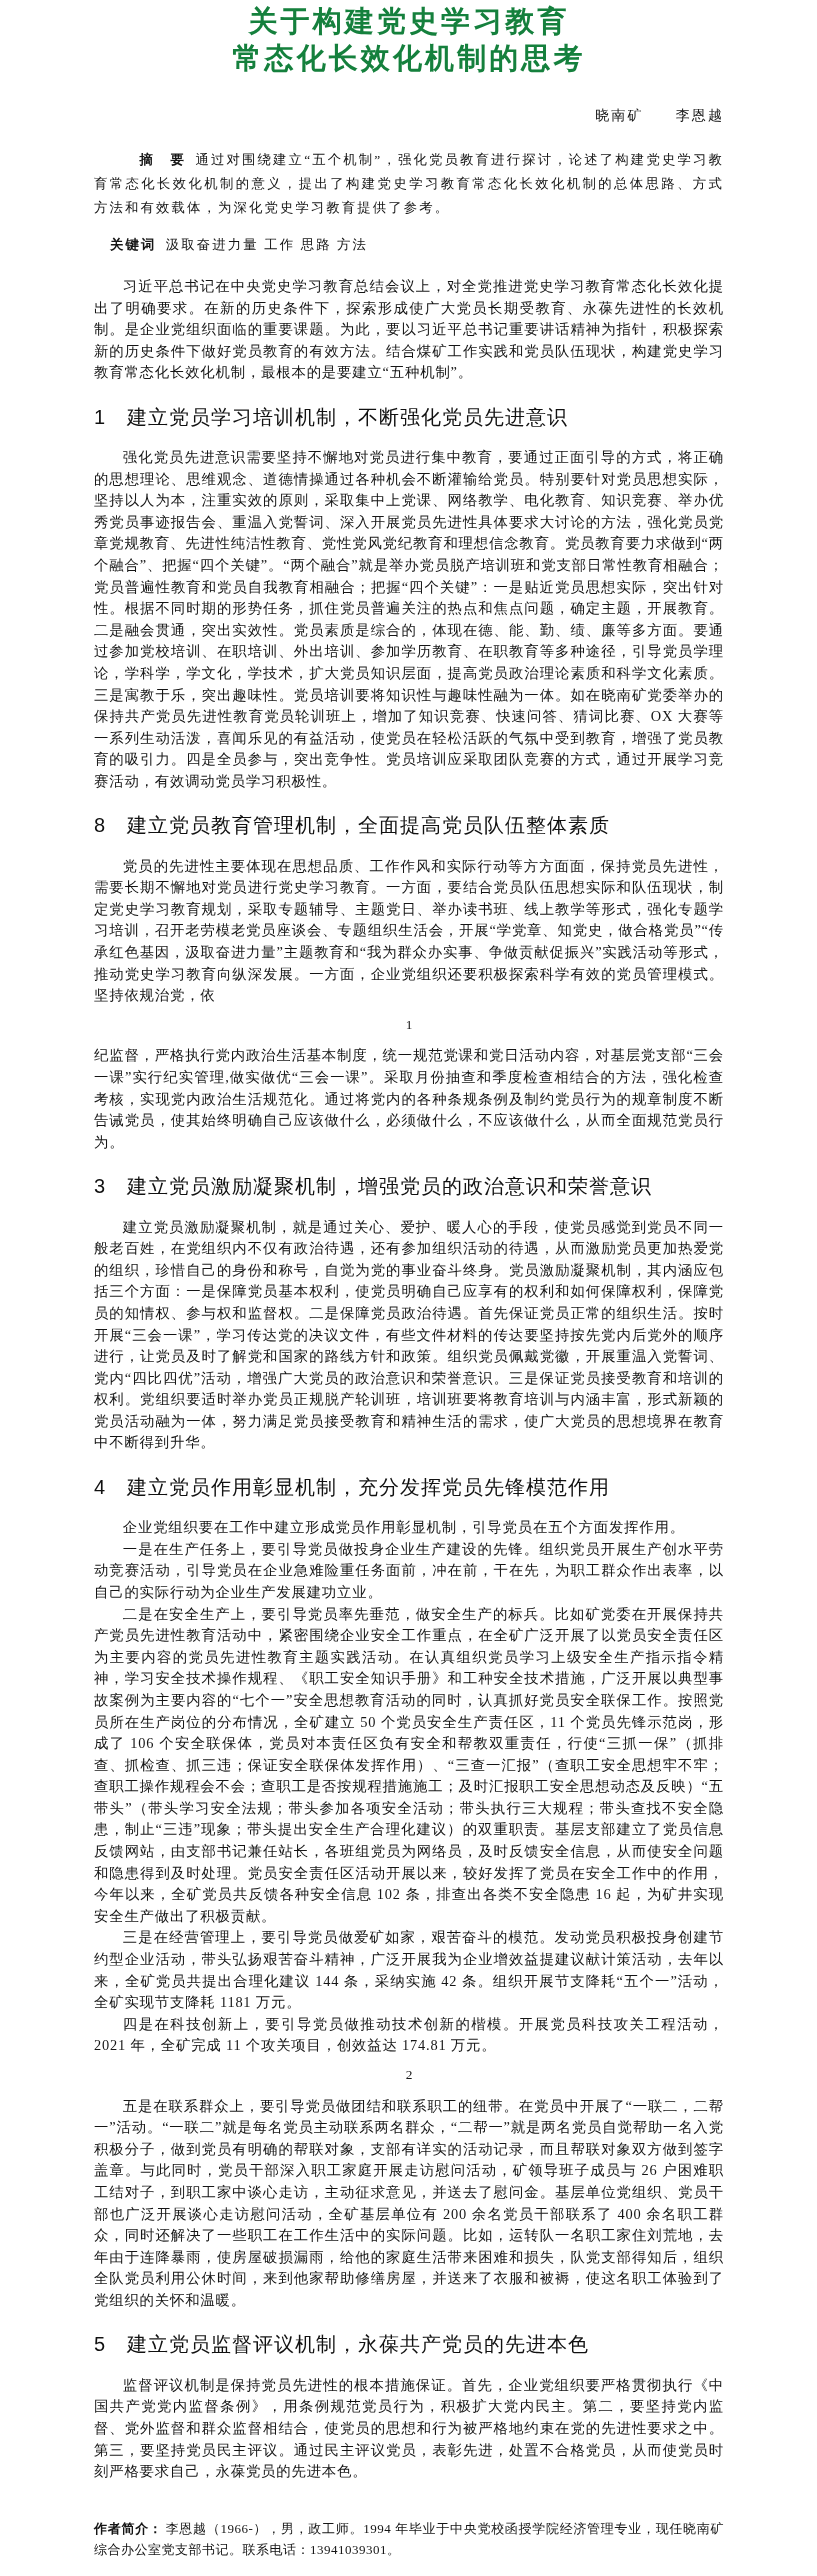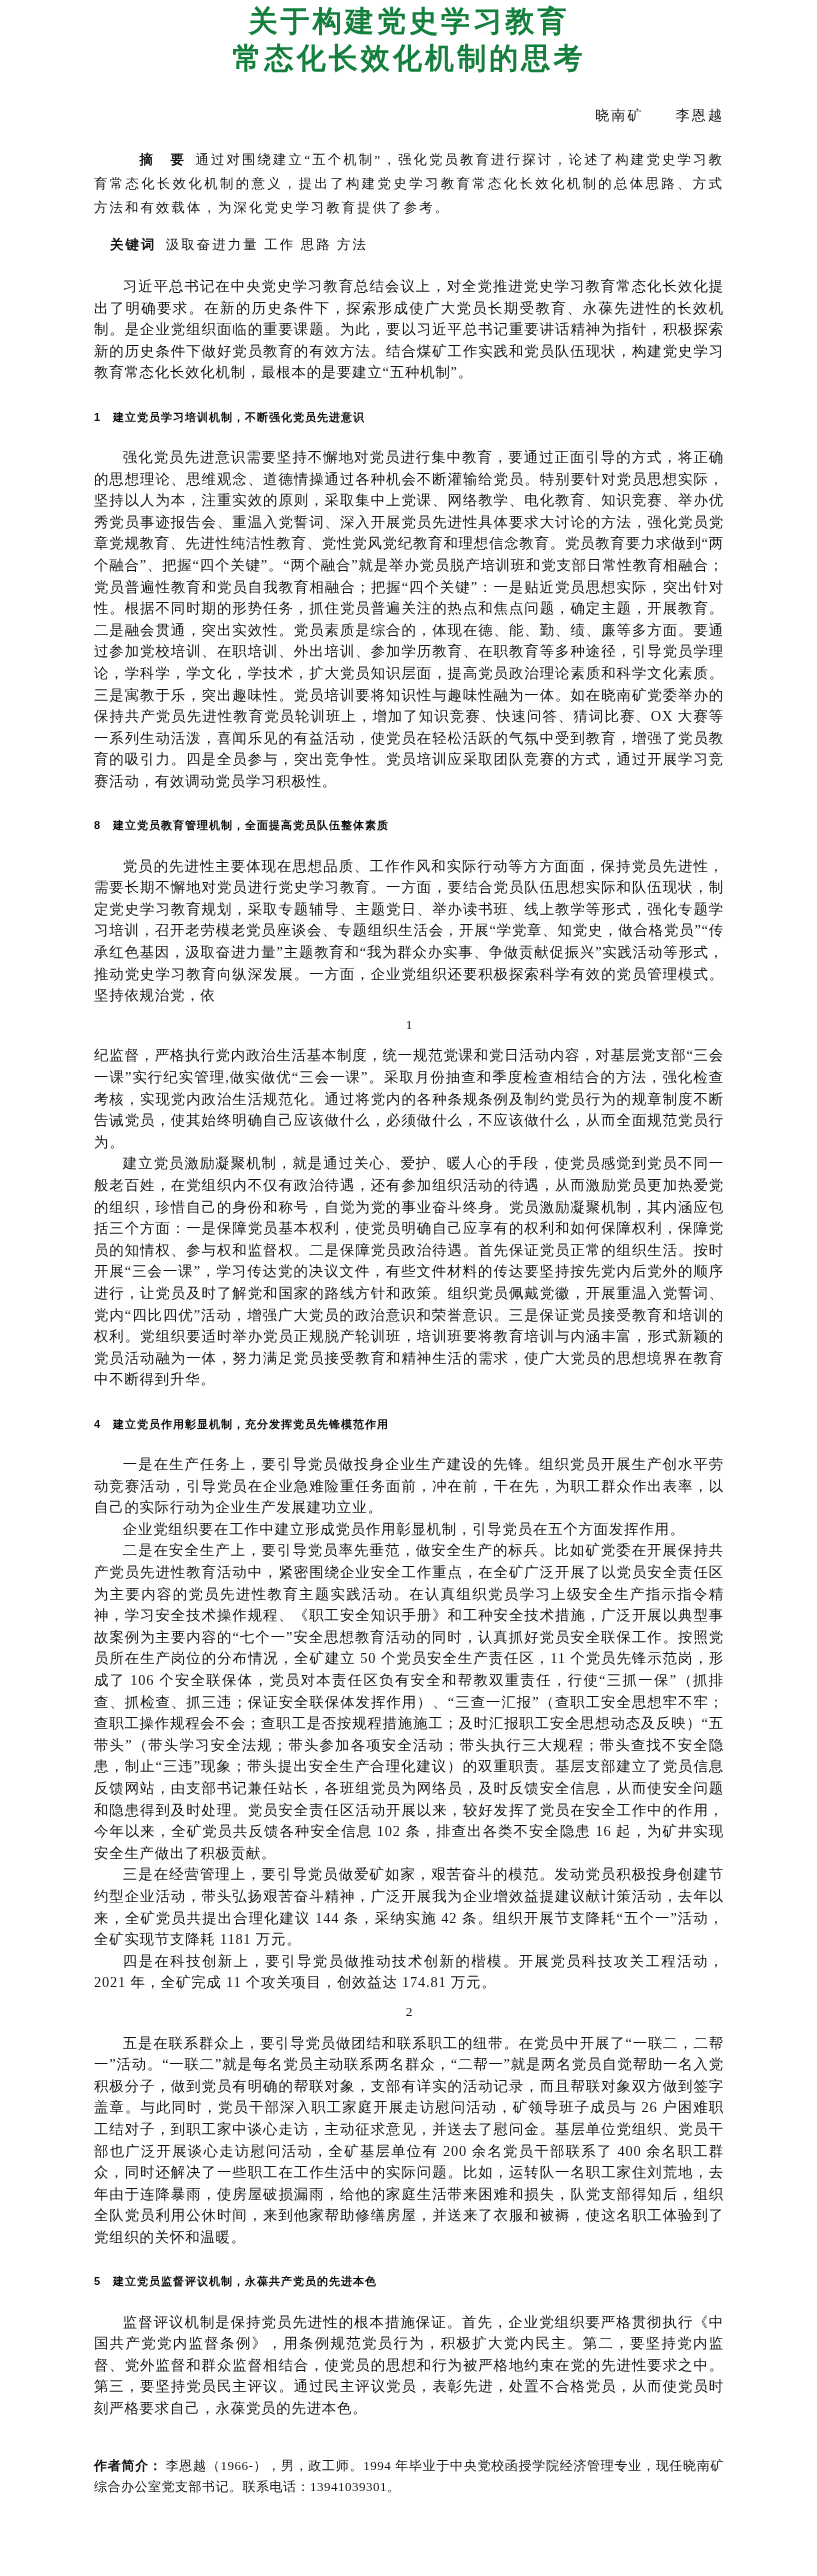--- a/index.html
+++ b/index.html
@@ -55,22 +55,22 @@
     font-size:14.4px;
     line-height:21.6px;
     letter-spacing:0.8px;
     text-align:justify;
     text-indent:2em;
   }
   .body-para.no-indent{text-indent:0;}
   .intro{margin-top:18.5px;}
   .h2{
     font-family:"Liberation Sans","DejaVu Sans",sans-serif;
-    font-weight:bold;
-    font-size:11px;
+    font-weight:normal;
+    font-size:20px;
     line-height:24px;
     letter-spacing:1px;
     margin:20.6px 0 18.5px 0;
     color:#111;
   }
   .pagenum{
     text-align:center;
     font-size:13.4px;
     letter-spacing:0;
     margin:10.3px 0 12.4px 0;
@@ -106,25 +106,26 @@
     <h2 class="h2">1　建立党员学习培训机制，不断强化党员先进意识</h2>
     <p class="body-para">强化党员先进意识需要坚持不懈地对党员进行集中教育，要通过正面引导的方式，将正确的思想理论、思维观念、道德情操通过各种机会不断灌输给党员。特别要针对党员思想实际，坚持以人为本，注重实效的原则，采取集中上党课、网络教学、电化教育、知识竞赛、举办优秀党员事迹报告会、重温入党誓词、深入开展党员先进性具体要求大讨论的方法，强化党员党章党规教育、先进性纯洁性教育、党性党风党纪教育和理想信念教育。党员教育要力求做到“两个融合”、把握“四个关键”。“两个融合”就是举办党员脱产培训班和党支部日常性教育相融合；党员普遍性教育和党员自我教育相融合；把握“四个关键”：一是贴近党员思想实际，突出针对性。根据不同时期的形势任务，抓住党员普遍关注的热点和焦点问题，确定主题，开展教育。二是融会贯通，突出实效性。党员素质是综合的，体现在德、能、勤、绩、廉等多方面。要通过参加党校培训、在职培训、外出培训、参加学历教育、在职教育等多种途径，引导党员学理论，学科学，学文化，学技术，扩大党员知识层面，提高党员政治理论素质和科学文化素质。三是寓教于乐，突出趣味性。党员培训要将知识性与趣味性融为一体。如在晓南矿党委举办的保持共产党员先进性教育党员轮训班上，增加了知识竞赛、快速问答、猜词比赛、OX 大赛等一系列生动活泼，喜闻乐见的有益活动，使党员在轻松活跃的气氛中受到教育，增强了党员教育的吸引力。四是全员参与，突出竞争性。党员培训应采取团队竞赛的方式，通过开展学习竞赛活动，有效调动党员学习积极性。</p>
 
     <h2 class="h2">8　建立党员教育管理机制，全面提高党员队伍整体素质</h2>
     <p class="body-para">党员的先进性主要体现在思想品质、工作作风和实际行动等方方面面，保持党员先进性，需要长期不懈地对党员进行党史学习教育。一方面，要结合党员队伍思想实际和队伍现状，制定党史学习教育规划，采取专题辅导、主题党日、举办读书班、线上教学等形式，强化专题学习培训，召开老劳模老党员座谈会、专题组织生活会，开展“学党章、知党史，做合格党员”“传承红色基因，汲取奋进力量”主题教育和“我为群众办实事、争做贡献促振兴”实践活动等形式，推动党史学习教育向纵深发展。一方面，企业党组织还要积极探索科学有效的党员管理模式。坚持依规治党，依</p>
 
     <div class="pagenum">1</div>
 
     <p class="body-para no-indent">纪监督，严格执行党内政治生活基本制度，统一规范党课和党日活动内容，对基层党支部“三会一课”实行纪实管理,做实做优“三会一课”。采取月份抽查和季度检查相结合的方法，强化检查考核，实现党内政治生活规范化。通过将党内的各种条规条例及制约党员行为的规章制度不断告诫党员，使其始终明确自己应该做什么，必须做什么，不应该做什么，从而全面规范党员行为。</p>
 
+    <h2 class="h2">3　建立党员激励凝聚机制，增强党员的政治意识和荣誉意识</h2>
     <p class="body-para">建立党员激励凝聚机制，就是通过关心、爱护、暖人心的手段，使党员感觉到党员不同一般老百姓，在党组织内不仅有政治待遇，还有参加组织活动的待遇，从而激励党员更加热爱党的组织，珍惜自己的身份和称号，自觉为党的事业奋斗终身。党员激励凝聚机制，其内涵应包括三个方面：一是保障党员基本权利，使党员明确自己应享有的权利和如何保障权利，保障党员的知情权、参与权和监督权。二是保障党员政治待遇。首先保证党员正常的组织生活。按时开展“三会一课”，学习传达党的决议文件，有些文件材料的传达要坚持按先党内后党外的顺序进行，让党员及时了解党和国家的路线方针和政策。组织党员佩戴党徽，开展重温入党誓词、党内“四比四优”活动，增强广大党员的政治意识和荣誉意识。三是保证党员接受教育和培训的权利。党组织要适时举办党员正规脱产轮训班，培训班要将教育培训与内涵丰富，形式新颖的党员活动融为一体，努力满足党员接受教育和精神生活的需求，使广大党员的思想境界在教育中不断得到升华。</p>
 
     <h2 class="h2">4　建立党员作用彰显机制，充分发挥党员先锋模范作用</h2>
+    <p class="body-para">企业党组织要在工作中建立形成党员作用彰显机制，引导党员在五个方面发挥作用。</p>
     <p class="body-para">一是在生产任务上，要引导党员做投身企业生产建设的先锋。组织党员开展生产创水平劳动竞赛活动，引导党员在企业急难险重任务面前，冲在前，干在先，为职工群众作出表率，以自己的实际行动为企业生产发展建功立业。</p>
-    <p class="body-para">企业党组织要在工作中建立形成党员作用彰显机制，引导党员在五个方面发挥作用。</p>
     <p class="body-para">二是在安全生产上，要引导党员率先垂范，做安全生产的标兵。比如矿党委在开展保持共产党员先进性教育活动中，紧密围绕企业安全工作重点，在全矿广泛开展了以党员安全责任区为主要内容的党员先进性教育主题实践活动。在认真组织党员学习上级安全生产指示指令精神，学习安全技术操作规程、《职工安全知识手册》和工种安全技术措施，广泛开展以典型事故案例为主要内容的“七个一”安全思想教育活动的同时，认真抓好党员安全联保工作。按照党员所在生产岗位的分布情况，全矿建立 50 个党员安全生产责任区，11 个党员先锋示范岗，形成了 106 个安全联保体，党员对本责任区负有安全和帮教双重责任，行使“三抓一保”（抓排查、抓检查、抓三违；保证安全联保体发挥作用）、“三查一汇报”（查职工安全思想牢不牢；查职工操作规程会不会；查职工是否按规程措施施工；及时汇报职工安全思想动态及反映）“五带头”（带头学习安全法规；带头参加各项安全活动；带头执行三大规程；带头查找不安全隐患，制止“三违”现象；带头提出安全生产合理化建议）的双重职责。基层支部建立了党员信息反馈网站，由支部书记兼任站长，各班组党员为网络员，及时反馈安全信息，从而使安全问题和隐患得到及时处理。党员安全责任区活动开展以来，较好发挥了党员在安全工作中的作用，今年以来，全矿党员共反馈各种安全信息 102 条，排查出各类不安全隐患 16 起，为矿井实现安全生产做出了积极贡献。</p>
     <p class="body-para">三是在经营管理上，要引导党员做爱矿如家，艰苦奋斗的模范。发动党员积极投身创建节约型企业活动，带头弘扬艰苦奋斗精神，广泛开展我为企业增效益提建议献计策活动，去年以来，全矿党员共提出合理化建议 144 条，采纳实施 42 条。组织开展节支降耗“五个一”活动，全矿实现节支降耗 1181 万元。</p>
     <p class="body-para">四是在科技创新上，要引导党员做推动技术创新的楷模。开展党员科技攻关工程活动，2021 年，全矿完成 11 个攻关项目，创效益达 174.81 万元。</p>
 
     <div class="pagenum">2</div>
 
     <p class="body-para">五是在联系群众上，要引导党员做团结和联系职工的纽带。在党员中开展了“一联二，二帮一”活动。“一联二”就是每名党员主动联系两名群众，“二帮一”就是两名党员自觉帮助一名入党积极分子，做到党员有明确的帮联对象，支部有详实的活动记录，而且帮联对象双方做到签字盖章。与此同时，党员干部深入职工家庭开展走访慰问活动，矿领导班子成员与 26 户困难职工结对子，到职工家中谈心走访，主动征求意见，并送去了慰问金。基层单位党组织、党员干部也广泛开展谈心走访慰问活动，全矿基层单位有 200 余名党员干部联系了 400 余名职工群众，同时还解决了一些职工在工作生活中的实际问题。比如，运转队一名职工家住刘荒地，去年由于连降暴雨，使房屋破损漏雨，给他的家庭生活带来困难和损失，队党支部得知后，组织全队党员利用公休时间，来到他家帮助修缮房屋，并送来了衣服和被褥，使这名职工体验到了党组织的关怀和温暖。</p>
 
     <h2 class="h2">5　建立党员监督评议机制，永葆共产党员的先进本色</h2>
     <p class="body-para">监督评议机制是保持党员先进性的根本措施保证。首先，企业党组织要严格贯彻执行《中国共产党党内监督条例》，用条例规范党员行为，积极扩大党内民主。第二，要坚持党内监督、党外监督和群众监督相结合，使党员的思想和行为被严格地约束在党的先进性要求之中。第三，要坚持党员民主评议。通过民主评议党员，表彰先进，处置不合格党员，从而使党员时刻严格要求自己，永葆党员的先进本色。</p>

